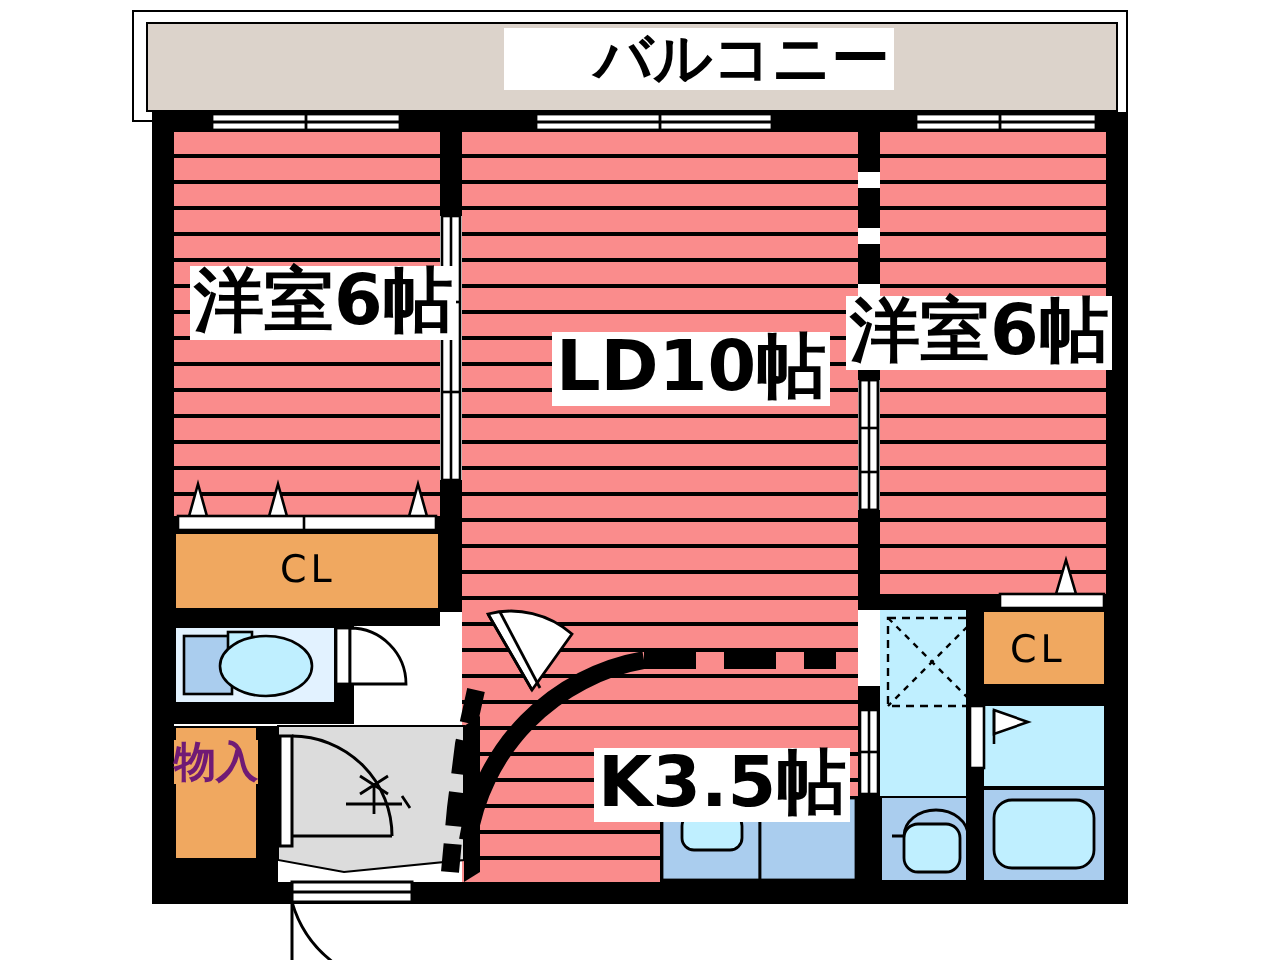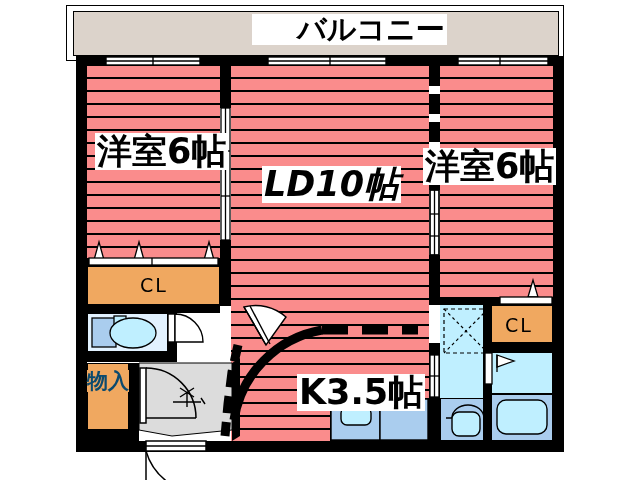--- a/index.html
+++ b/index.html
@@ -33,21 +33,21 @@
     letter-spacing:0px;
     padding:1px 2px;
   }
   .lbl-big{font-size:29px;padding-left:45px;}
   .lbl-mid{font-size:35px;}
   .lbl-cl{
     position:absolute;color:#000;background:transparent;
     font-size:19px;font-weight:normal;letter-spacing:2px;
   }
   .lbl-mono{
-    position:absolute;color:#0c4a6e;background:#f0a860;
+    position:absolute;color:#701a75;background:#f0a860;
     font-size:21px;font-weight:bold;line-height:1.05;text-align:center;
   }
   svg{display:block;}
   .ovl{position:absolute;left:0;top:0;width:640px;height:480px;
        pointer-events:none;}
 </style>
 </head>
 <body>
 
 <div id="plan">
@@ -256,19 +256,19 @@
     </g>
 
     <g stroke="#000" stroke-width="1.2" fill="#ffffff">
       <rect x="430" y="190" width="9" height="65" fill="none"></rect>
     </g>
 
   </svg>
 
   <div class="lbl lbl-mid" style="left:95px;top:133px;">洋室6帖</div>
 
-  <div class="lbl lbl-mid" style="left:262px;top:166px;font-style:italic;">LD10帖</div>
+  <div class="lbl lbl-mid" style="left:276px;top:166px;">LD10帖</div>
 
   <div class="lbl lbl-mid" style="left:423px;top:148px;">洋室6帖</div>
 
   <div class="lbl lbl-mid" style="left:297px;top:374px;">K3.5帖</div>
 
 </div>
 
 </body></html>

